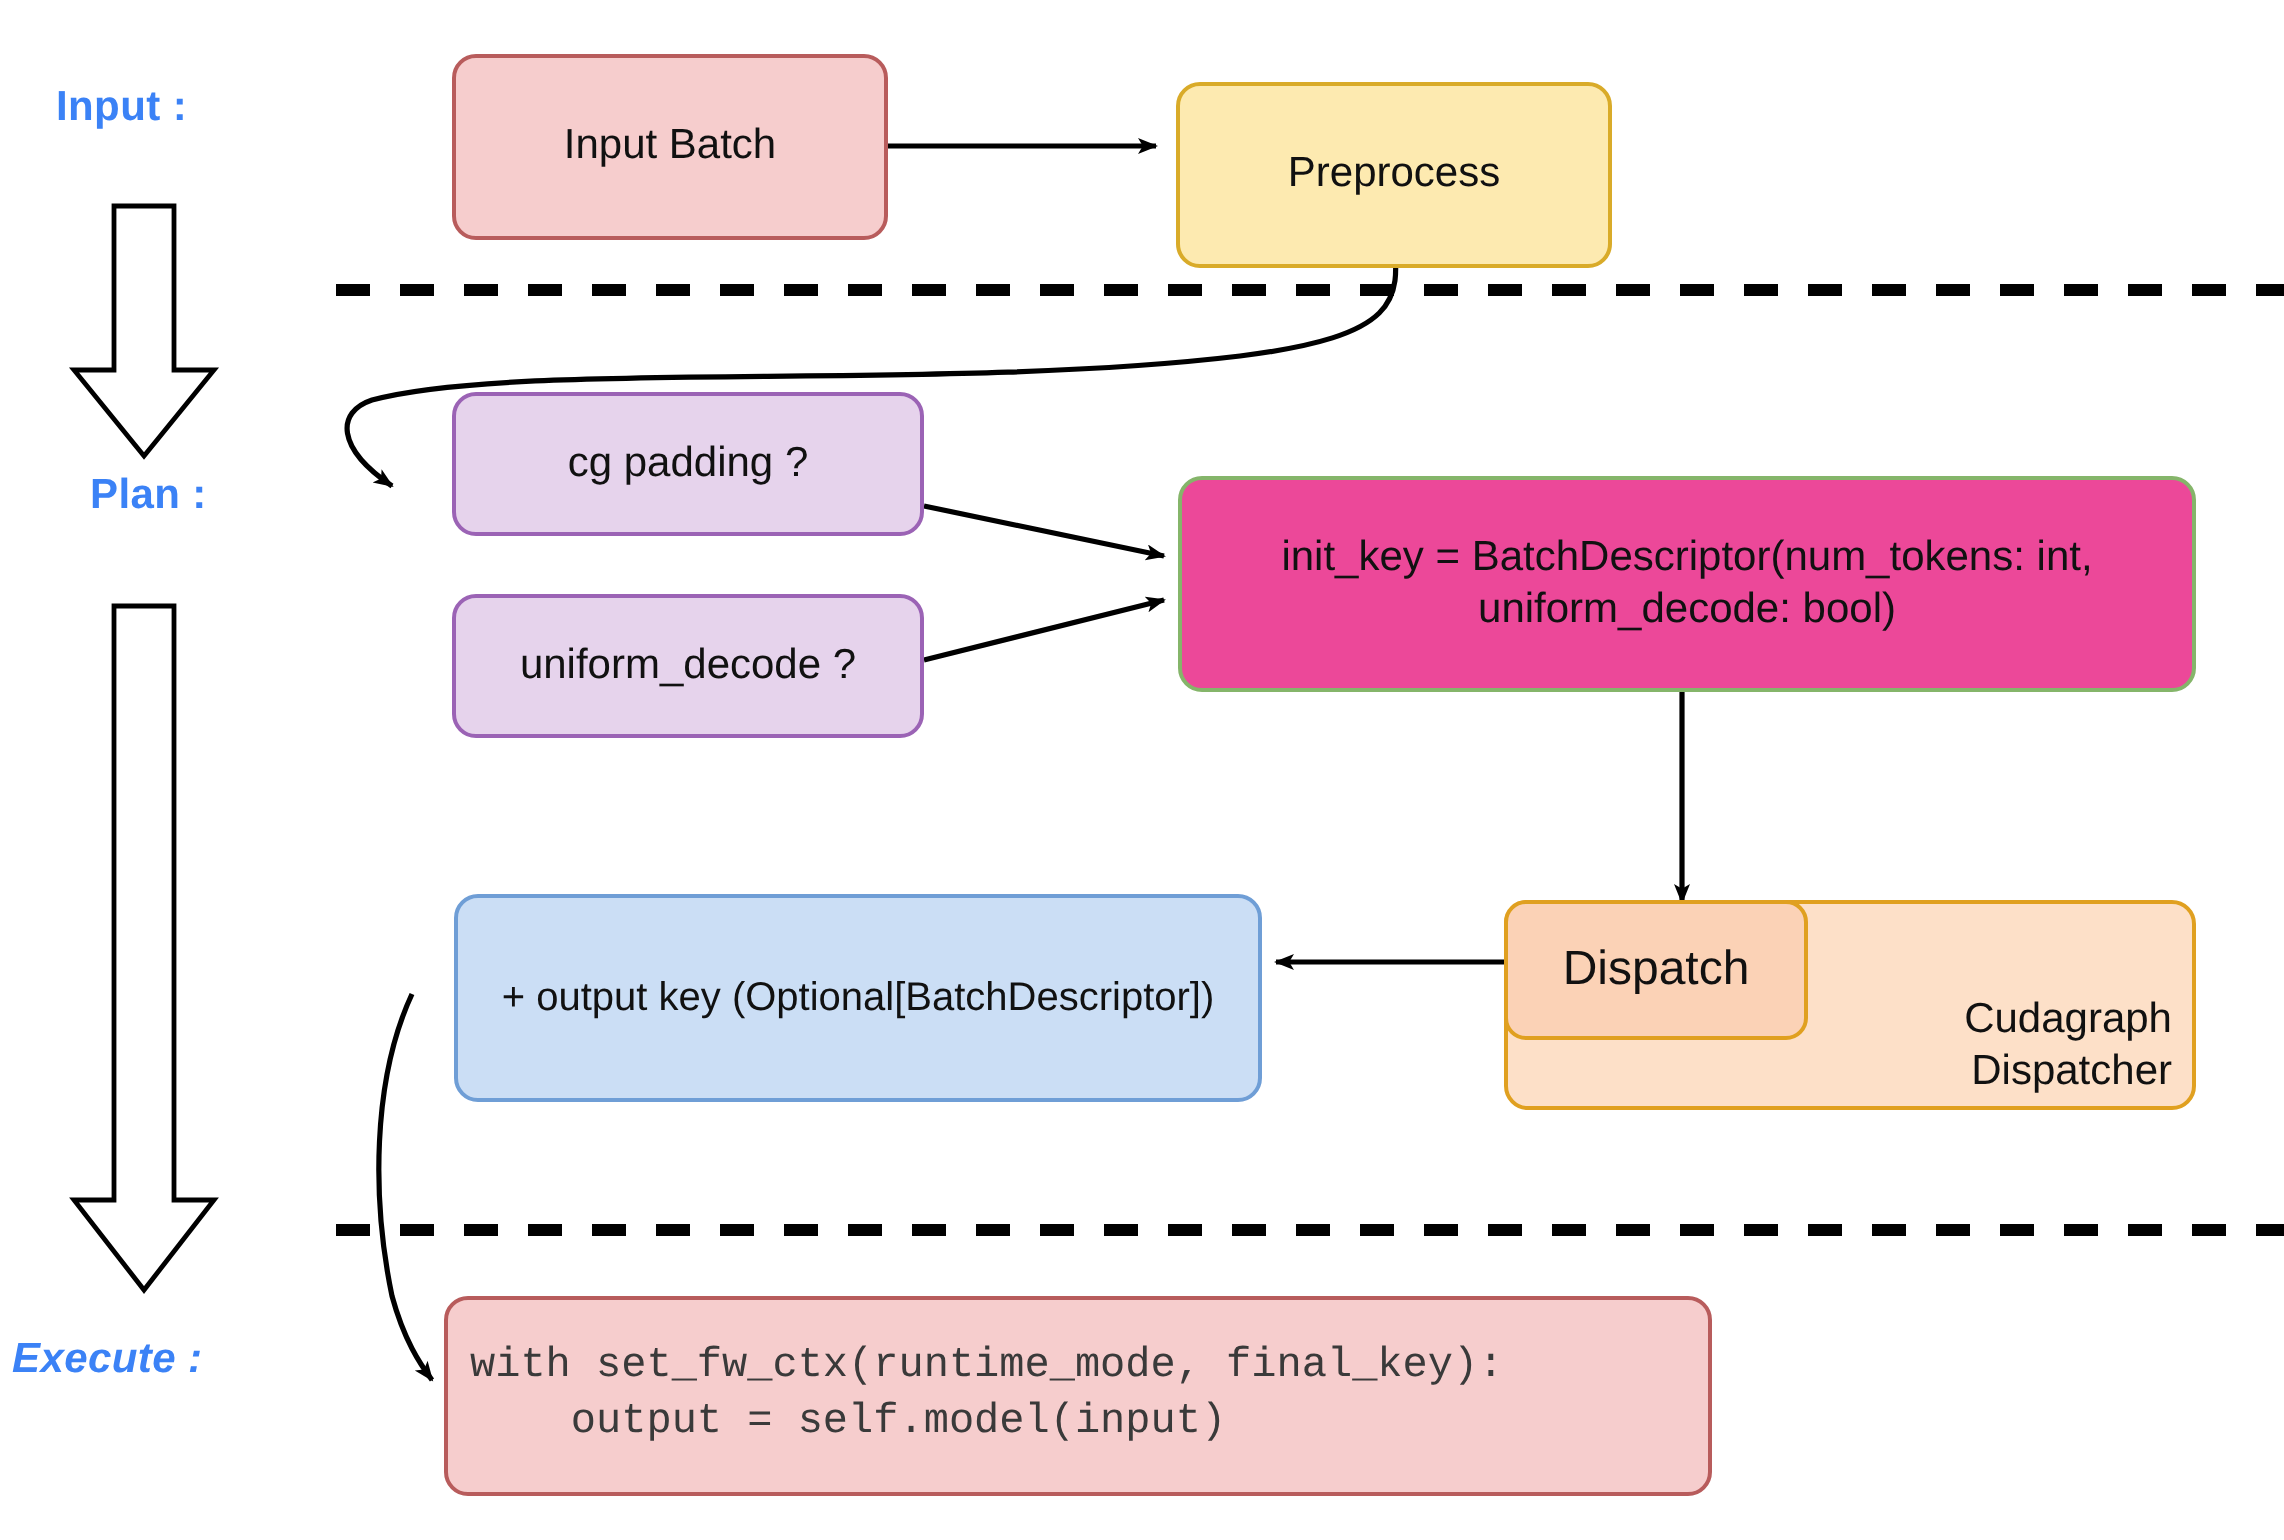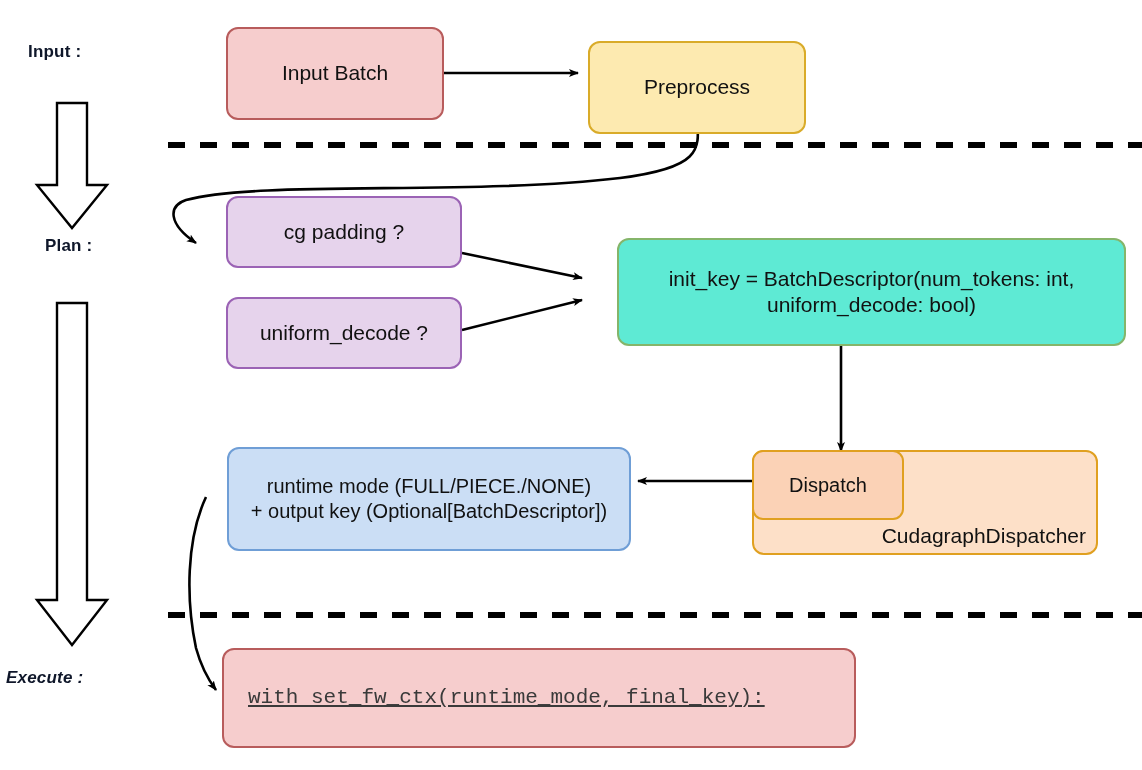--- a/index.html
+++ b/index.html
@@ -2,38 +2,38 @@
 <html><head>
 <meta charset="utf-8">
 <style>
   html,body{margin:0;padding:0;background:#ffffff;}
   body{width:1142px;height:770px;position:relative;overflow:hidden;
        font-family:"Liberation Sans", sans-serif;color:#111;}
   #stage{position:absolute;left:0;top:0;width:1142px;height:770px;}
 
   .svg-layer{position:absolute;left:0;top:0;width:1142px;height:770px;pointer-events:none;}
 
-  .stage-label{position:absolute;font-weight:bold;font-size:17px;color:#0f172a;
+  .stage-label{position:absolute;font-weight:bold;font-size:21px;color:#3b82f6;
                letter-spacing:.2px;white-space:nowrap;}
 
   .node{position:absolute;box-sizing:border-box;display:flex;align-items:center;
         justify-content:center;text-align:left;border-radius:12px;border:2px solid;
         font-size:21px;line-height:1.25;padding:4px 10px;}
 
   .n-input   {background:#f6cdcd;border-color:#b85c5c;}
   .n-prep    {background:#fdeab0;border-color:#d9ab29;margin-top:14px;}
   .n-purple  {background:#e6d3ec;border-color:#9b63b5;}
-  .n-green   {background:#5eead4;border-color:#85b56a;margin-left:28px;}
+  .n-green   {background:#ec4899;border-color:#85b56a;}
   .n-blue    {background:#cbdef5;border-color:#6f9ed6;}
   .n-outer   {background:#fde0c8;border-color:#e0a020;}
   .n-dispatch{background:#fbd2b6;border-color:#e0a020;}
   .n-code    {background:#f6cdcd;border-color:#b85c5c;
               font-family:"Liberation Mono","DejaVu Sans Mono",monospace;
               font-size:21px;justify-content:flex-start;text-align:center;
-              white-space:pre;line-height:1.35;padding-left:24px;color:#3a3a3a;text-decoration:underline;}
+              white-space:pre;line-height:1.35;padding-left:11px;color:#3a3a3a;}
 </style>
 </head>
 <body>
 
 <div id="stage">
 
   <svg class="svg-layer" viewBox="0 0 1142 770">
     <defs>
       <marker id="ah" markerWidth="11" markerHeight="11" refX="9" refY="4" orient="auto" markerUnits="userSpaceOnUse">
         <path d="M0,0 L10,4 L0,8 L2.4,4 Z" fill="#000"></path>
@@ -83,35 +83,35 @@
     <span>uniform_decode ?</span>
   </div>
 
   <div class="node n-green" style="left:589px;top:238px;width:509px;height:108px;
               flex-direction:column;">
     <span>init_key = BatchDescriptor(num_tokens: int,</span>
     <span>uniform_decode: bool)</span>
   </div>
 
   <div class="node n-outer" style="left:752px;top:450px;width:346px;height:105px;
-              justify-content:flex-end;flex-direction:row;
+              justify-content:flex-end;flex-direction:column;
               align-items:flex-end;">
     <span>Cudagraph</span>
     <span>Dispatcher</span>
   </div>
 
   <div class="node n-dispatch" style="left:752px;top:450px;width:152px;height:70px;
-              border-radius:11px;font-size:20px;">
+              border-radius:11px;font-size:24px;">
     <span>Dispatch</span>
   </div>
 
   <div class="node n-blue" style="left:227px;top:447px;width:404px;height:104px;
               flex-direction:column;font-size:20px;">
-    <span>runtime mode (FULL/PIECE./NONE)</span>
     <span>+ output key (Optional[BatchDescriptor])</span>
   </div>
 
   <div class="node n-code" style="left:222px;top:648px;width:634px;height:100px;
               flex-direction:column;align-items:flex-start;justify-content:center;">
     <span>with set_fw_ctx(runtime_mode, final_key):</span>
+    <span>    output = self.model(input)</span>
   </div>
 
 </div>
 
 </body></html>

